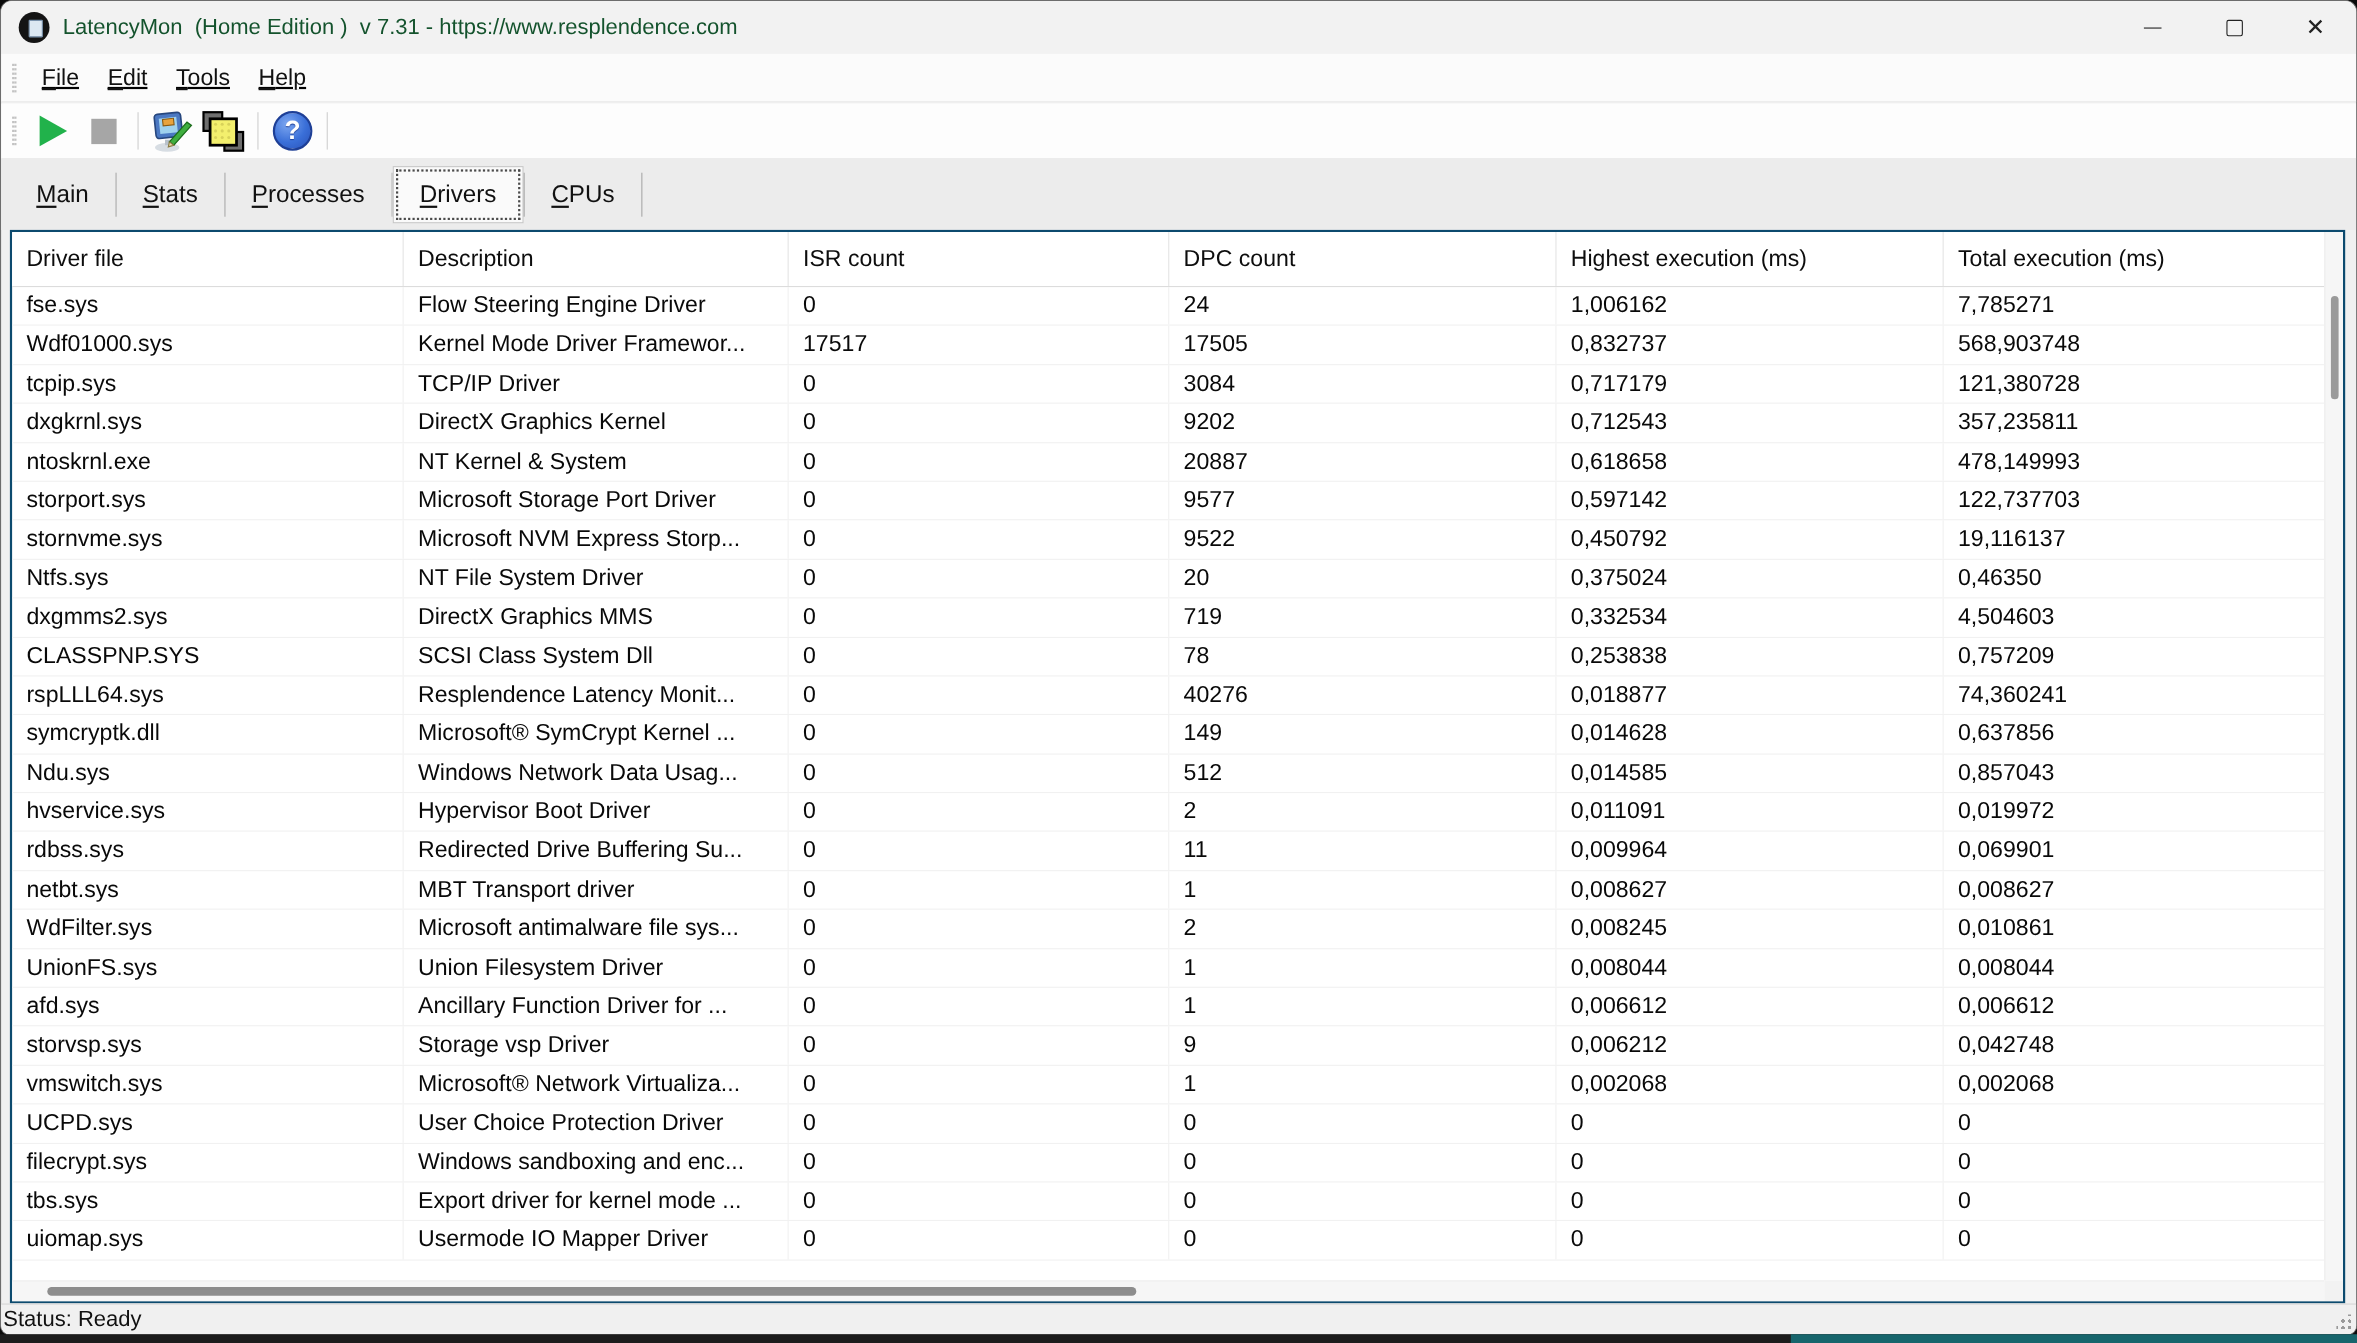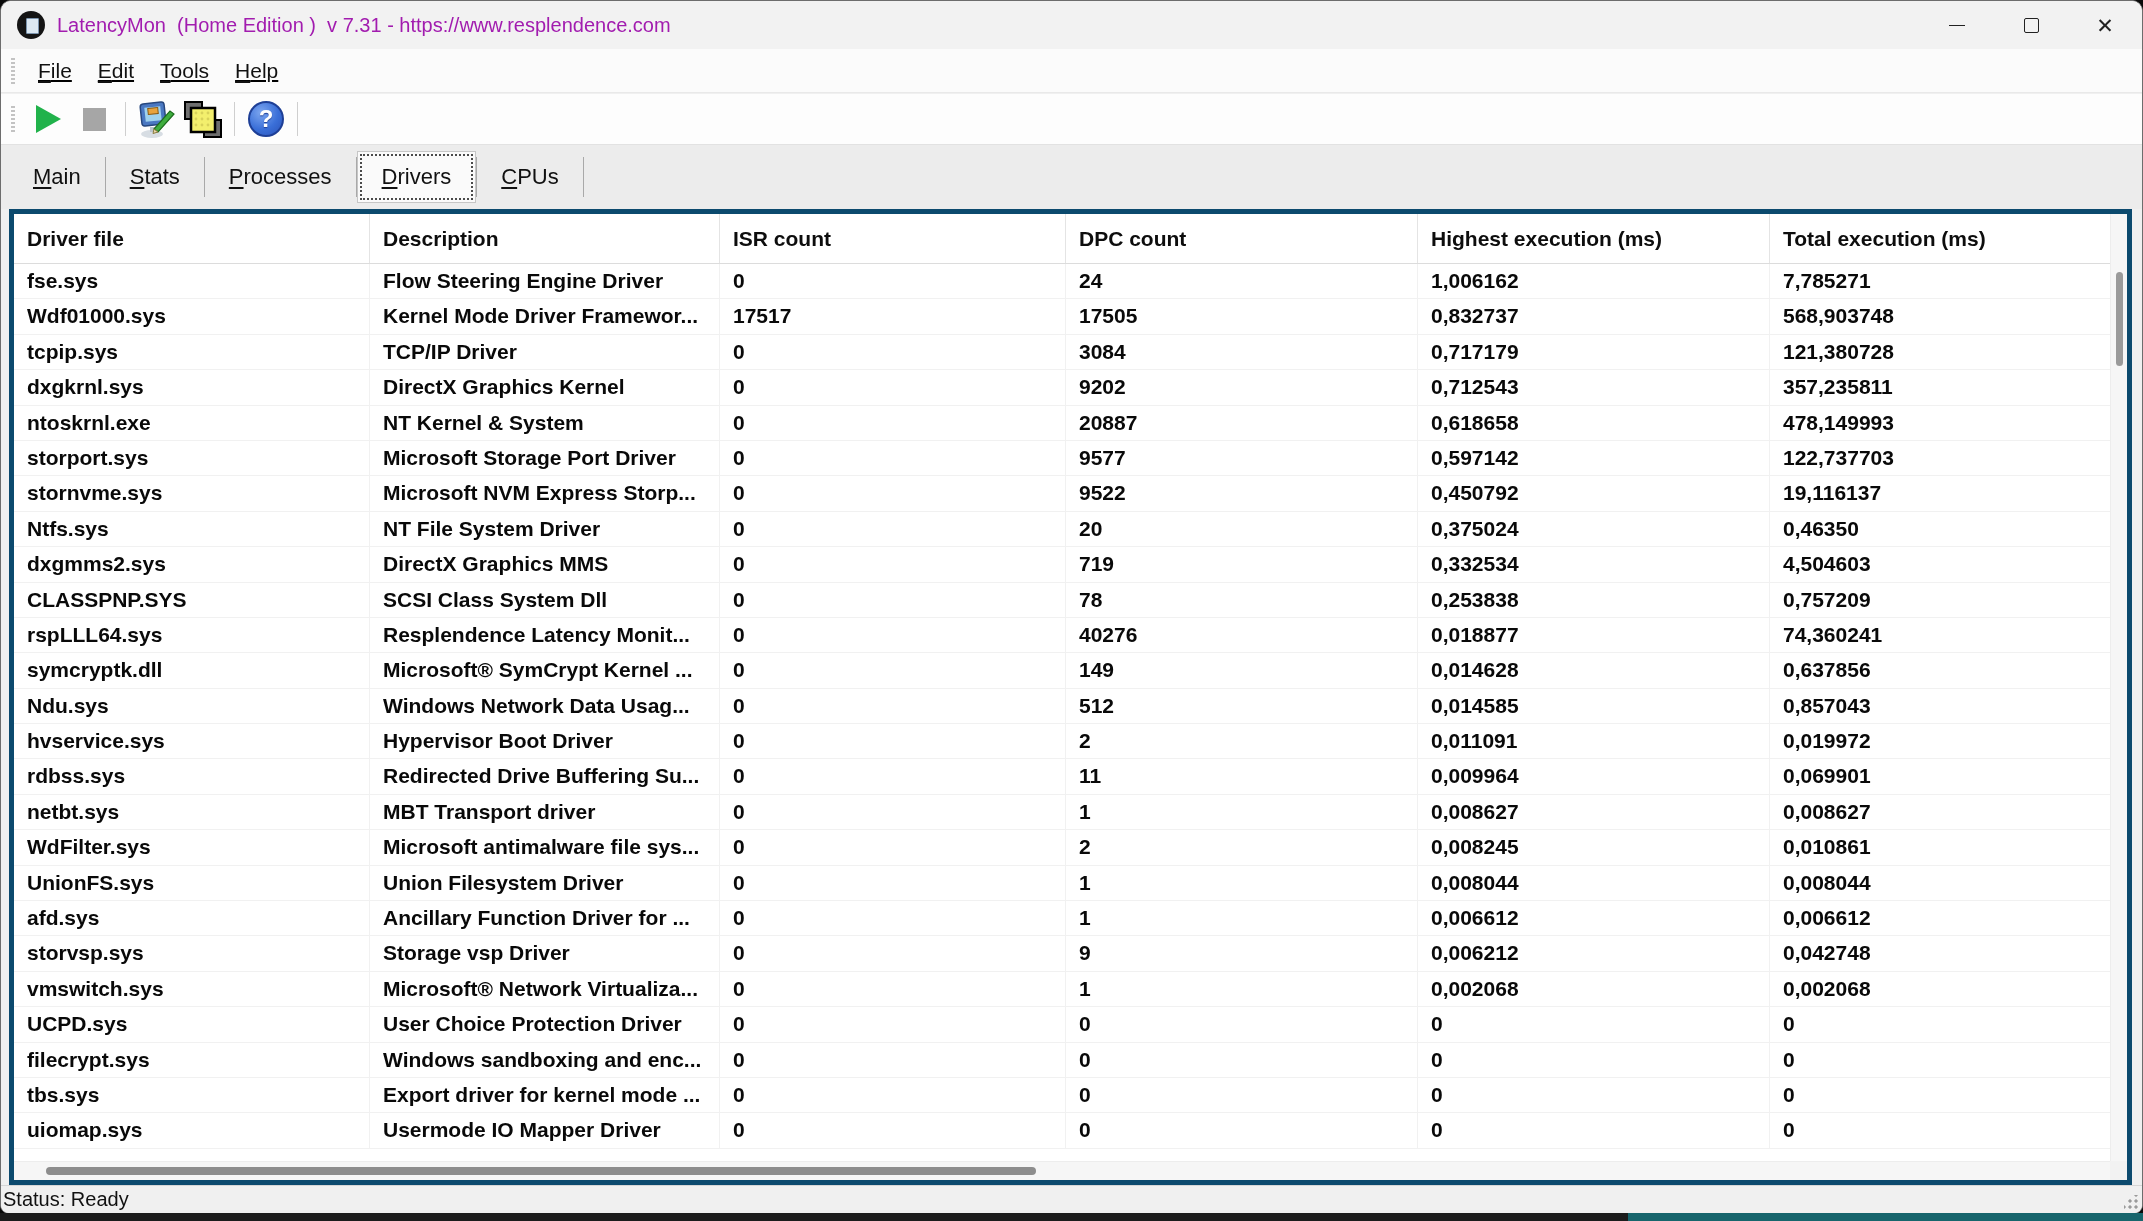--- a/index.html
+++ b/index.html
@@ -18,21 +18,21 @@
     background:#f0f0f0;
     border-radius:11px 11px 9px 9px;
     overflow:hidden;
     border:1px solid #6d6d6d;
   }
 
   
   .titlebar { position:absolute; left:0; top:0; right:0; height:48px; background:#f2f2f2; display:flex; align-items:center; padding-left:16px; }
   .app-icon { width:28px; height:28px; border-radius:50%; background:#141414; position:relative; flex:0 0 auto; }
   .app-icon::after { content:''; position:absolute; left:9px; top:7px; width:11px; height:14px; background:#dce8f2; border:1px solid #7a93ad; border-radius:1px; }
-  .title-text { margin-left:12px; font-size:20px; color:#a21caf; white-space:pre; }
+  .title-text { margin-left:12px; font-size:20px; color:#14532d; white-space:pre; }
   .win-controls { position:absolute; right:0; top:0; height:48px; display:flex; }
   .win-btn { width:74px; height:48px; display:flex; align-items:center; justify-content:center; color:#222; }
   .glyph-min { width:16px; height:0; border-top:1.6px solid #222; display:block; }
   .glyph-max { width:15px; height:15px; border:1.6px solid #222; border-radius:2px; display:block; }
   .glyph-close { font-size:21px; line-height:1; font-weight:400; }
 
   
   .menubar { position:absolute; left:0; top:48px; right:0; height:44px; background:#fbfbfb; border-bottom:1px solid #e9e9e9; display:flex; align-items:center; padding-left:10px;text-decoration:underline; }
   .gripper { width:4px; height:26px; border-left:2px dotted #c3c3c3; border-right:2px dotted #c3c3c3; margin-right:10px; flex:0 0 auto; }
   .menu-item { font-size:21px; color:#111; padding:4px 13px; cursor:default; }
@@ -46,21 +46,21 @@
   .icon-stop { width:23px; height:23px; background:#a6a6a6; }
   .icon-help-circle { width:36px; height:36px; border-radius:50%; background:radial-gradient(circle at 35% 30%, #7da7f0 0%, #3a6fd8 55%, #2a52b8 100%); border:2px solid #1e3f96; color:#fff; font-size:24px; font-weight:bold; display:flex; align-items:center; justify-content:center; text-shadow:0 1px 1px #1e3f96; }
 
   
   .tabbar { position:absolute; left:0; top:144px; right:0; height:64px; background:#ececec; display:flex; align-items:center; padding-left:8px; }
   .tab { font-size:22px; color:#111; padding:0 24px; height:52px; display:flex; align-items:center; cursor:default; }
   .tab.active { background:#fafafa; border:1px solid #c6c6c6; outline:2px dotted #4a4a4a; outline-offset:-5px; }
   .tab-sep { width:1px; height:40px; background:#a9a9a9; flex:0 0 auto; }
 
   
-  .listview { position:absolute; left:8px; right:10px; top:208px; bottom:28px; background:#fff; border:5px solid #0c4a6e; overflow:hidden;font-weight:bold; }
+  .listview { position:absolute; left:8px; right:10px; top:208px; bottom:28px; background:#fff; border:2px solid #0c4a6e; overflow:hidden; }
   .lv-header { display:grid; grid-template-columns:356px 350px 346px 352px 352px 1fr; height:50px; border-bottom:1px solid #dcdcdc; background:#fff; margin-right:17px; }
   .hcell { font-size:21px; color:#0d0d0d; padding-left:13px; line-height:50px; border-right:1px solid #e4e4e4; overflow:hidden; white-space:nowrap; }
   .lv-body { position:absolute; top:50px; left:0; right:17px; bottom:19px; overflow:hidden; }
   .row { display:grid; grid-template-columns:356px 350px 346px 352px 352px 1fr; height:35.4px; border-bottom:1px solid #f1f1f1; }
   .cell { font-size:21px; color:#090909; padding-left:13px; line-height:34.8px; border-right:1px solid #f1f1f1; overflow:hidden; white-space:nowrap; }
   .cell:last-child, .hcell:last-child { border-right:none; }
 
   
   .vscroll { position:absolute; top:0; right:0; bottom:19px; width:17px; background:#f6f6f6; border-left:1px solid #ededed; }
   .vthumb { position:absolute; left:5px; top:58px; width:7px; height:94px; background:#9a9a9a; border-radius:4px; }

